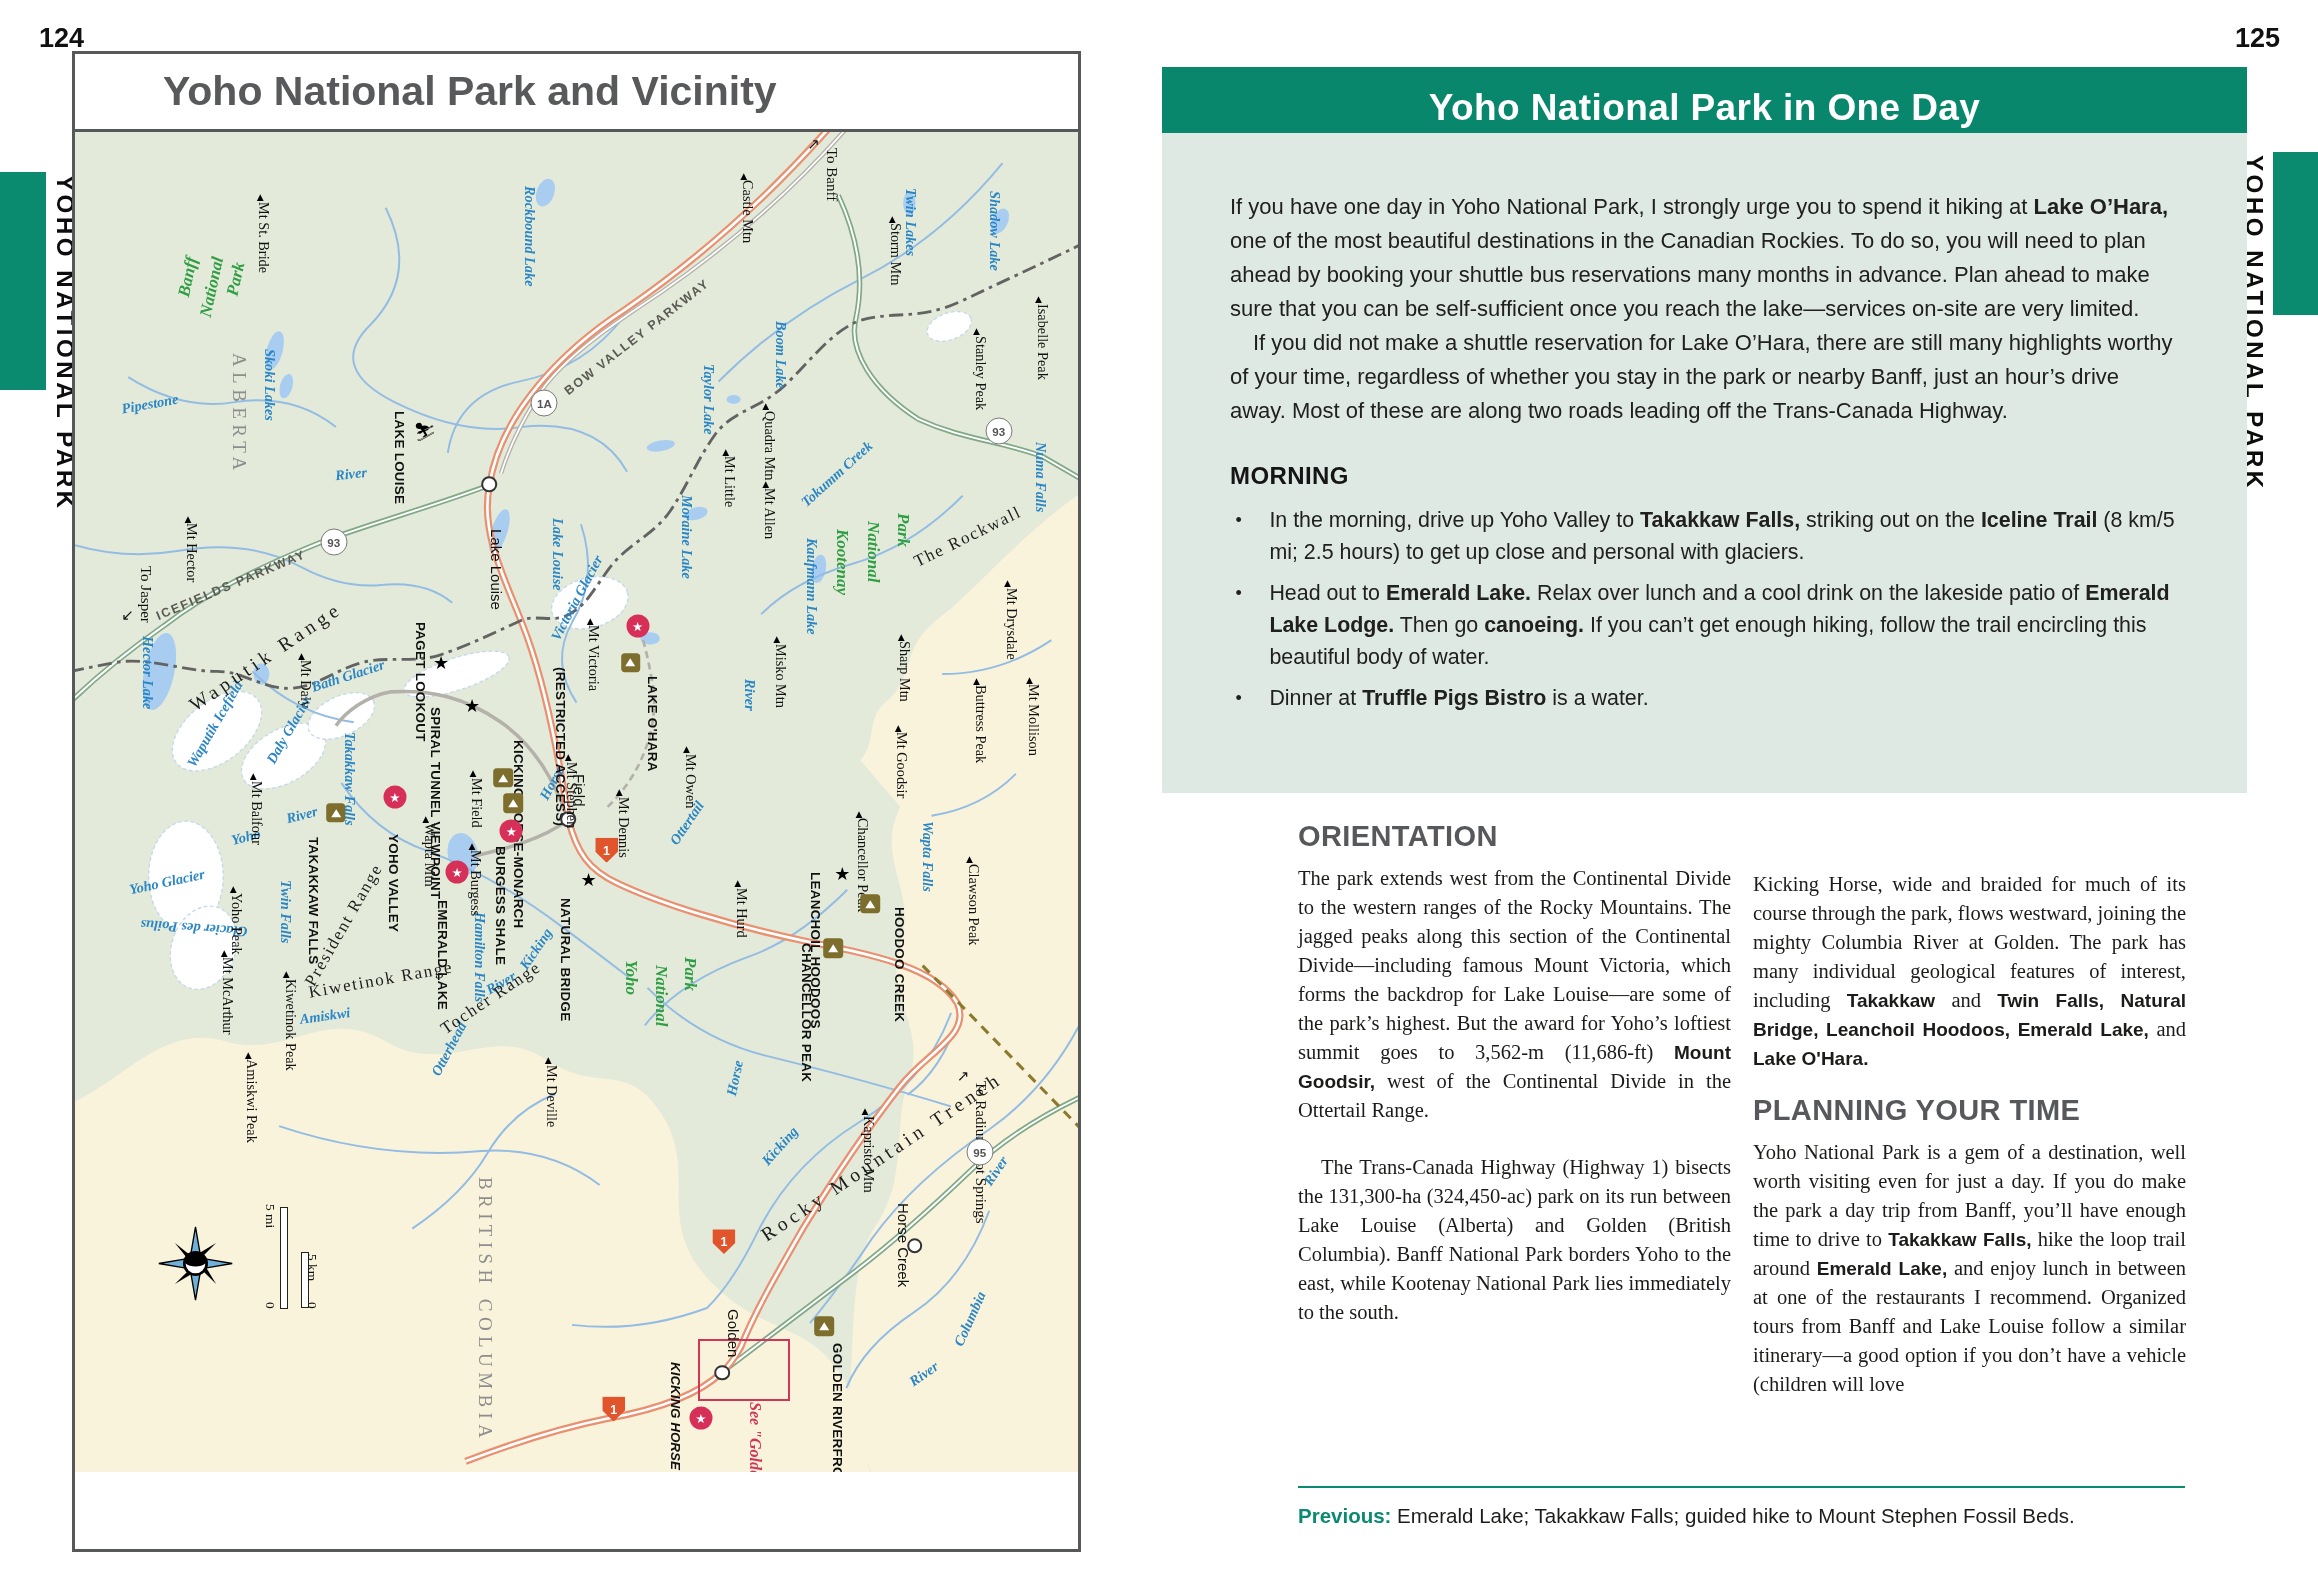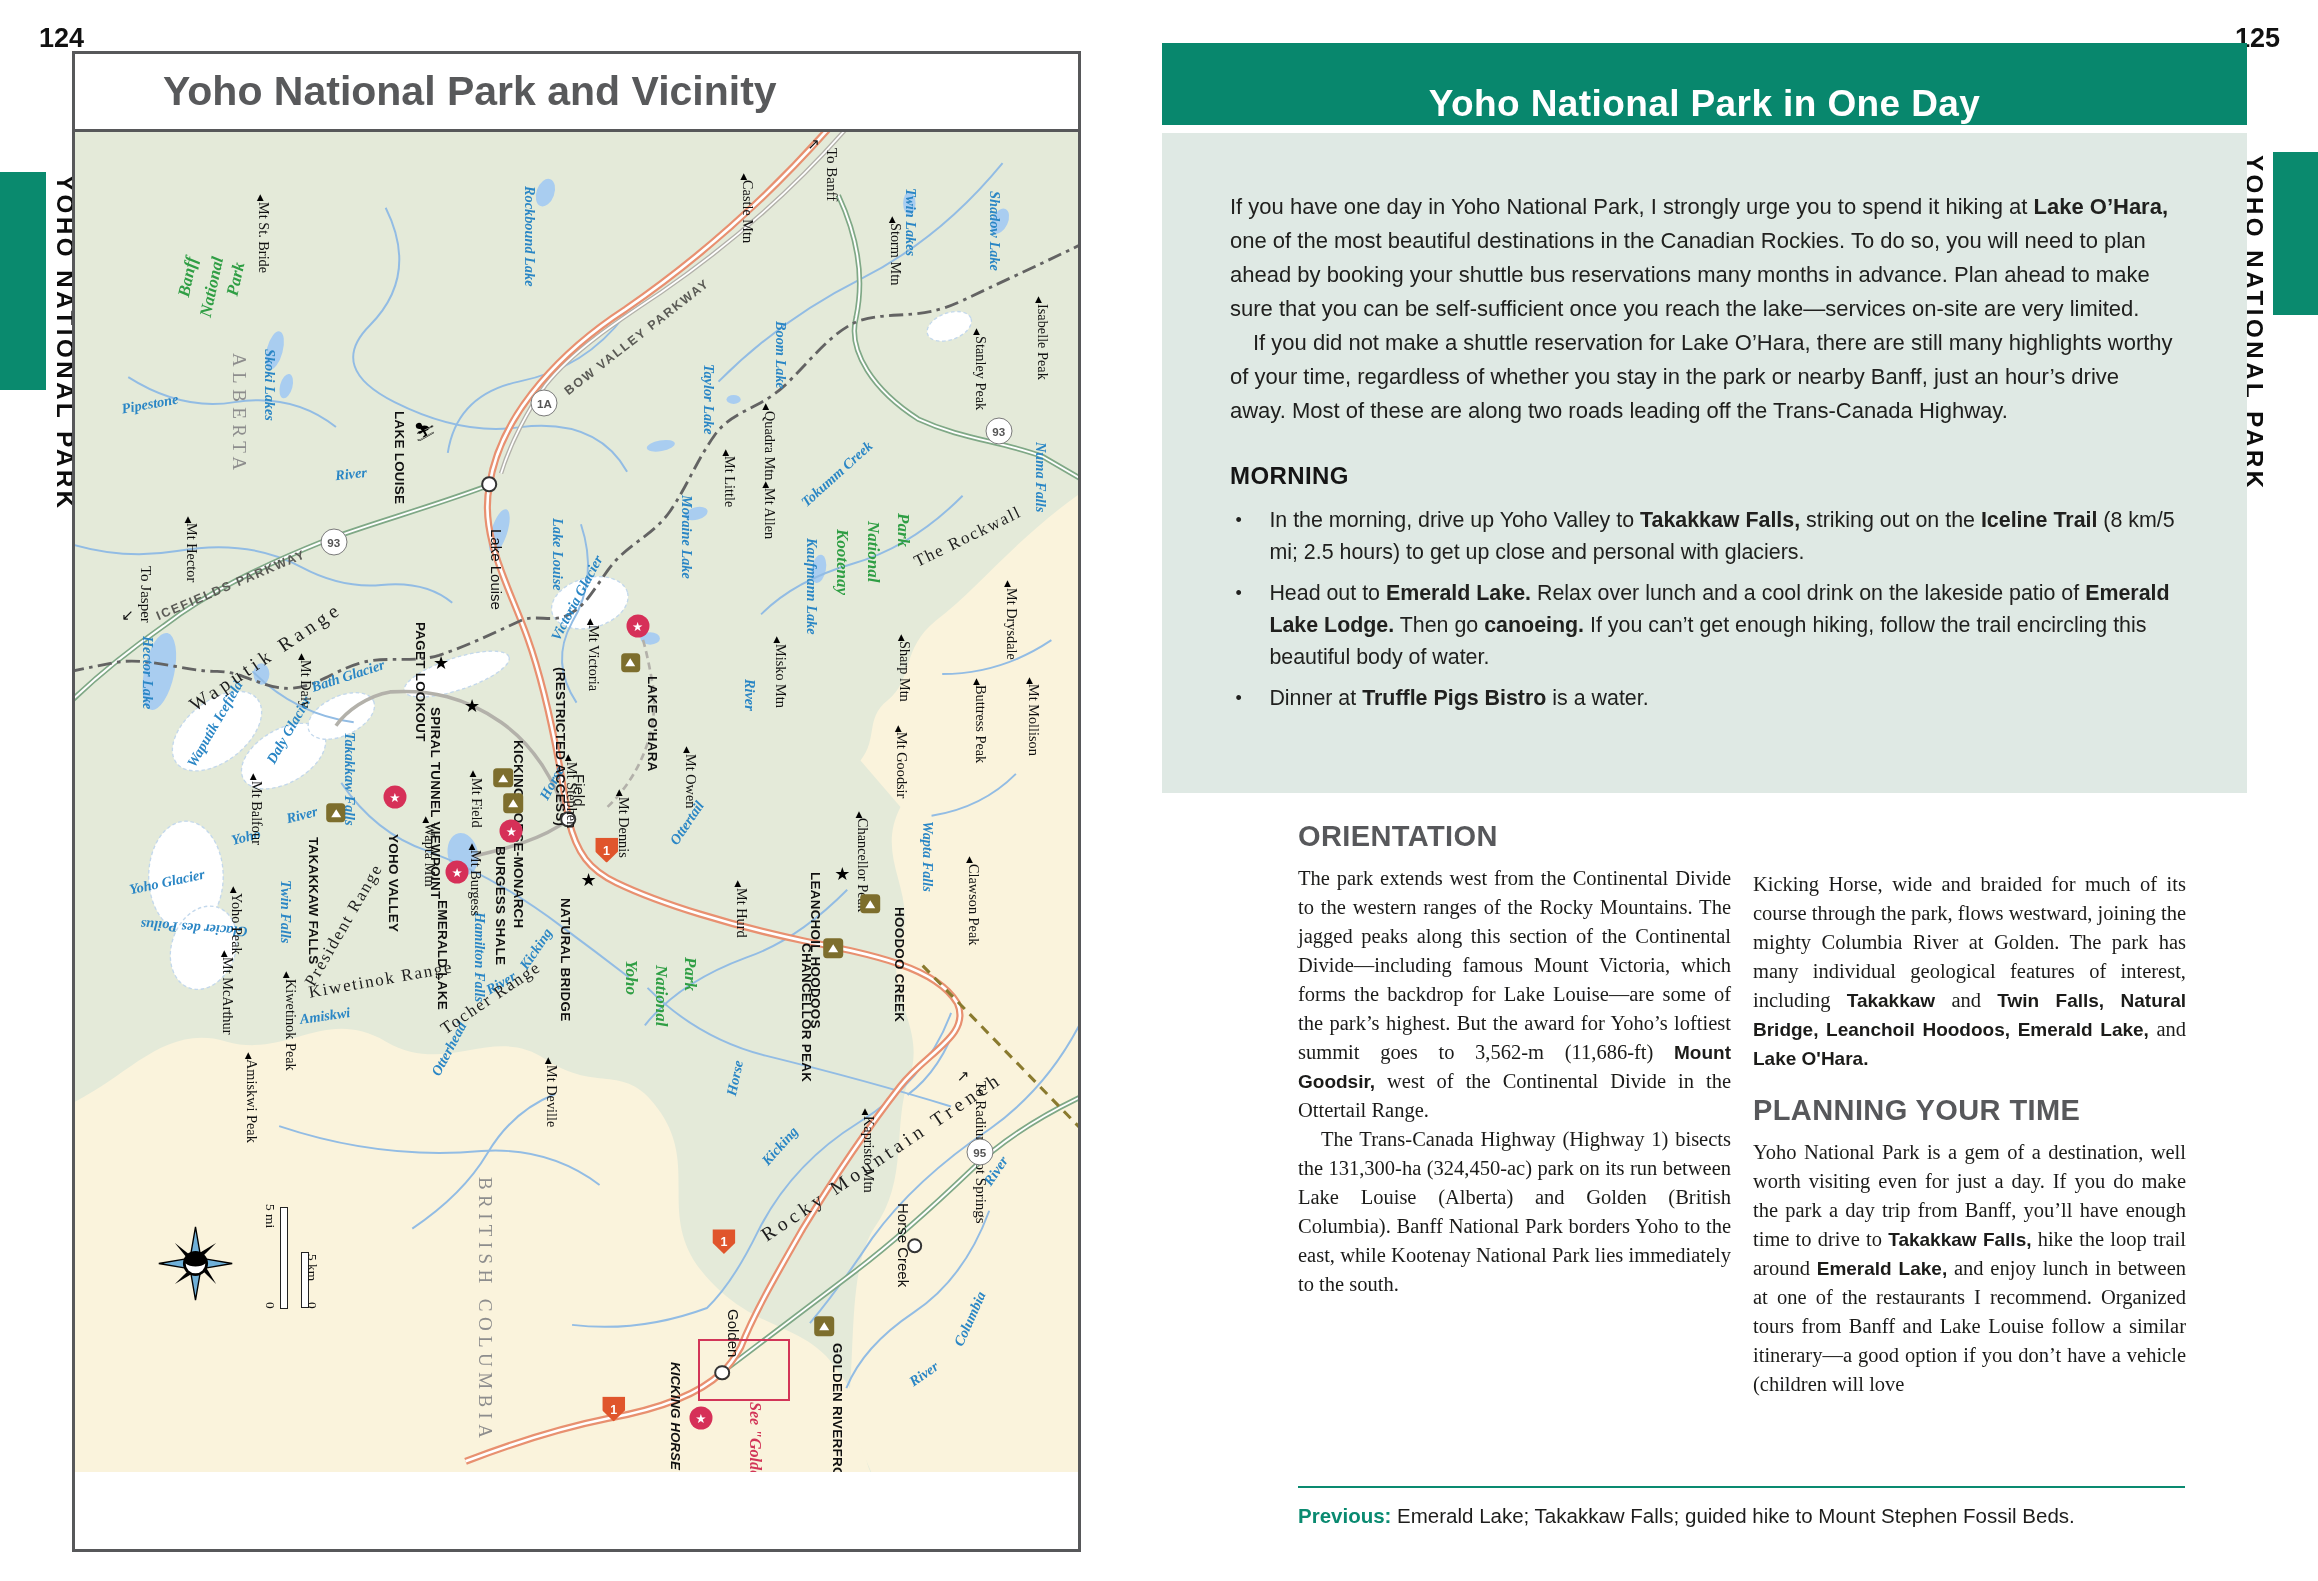--- a/index.html
+++ b/index.html
@@ -49,35 +49,35 @@
             justify-content:center;transform:translate(-50%,-50%);}
   .shield-t{width:23px;height:25px;background:#e0552c;color:#fff;font:bold 12.5px "Liberation Sans",sans-serif;
             clip-path:polygon(0 0,100% 0,100% 55%,50% 100%,0 55%);display:flex;align-items:center;
             justify-content:center;transform:translate(-50%,-50%);}
   .towndot{width:11.6px;height:11.6px;border-radius:50%;background:#fff;border:2.2px solid #333;
            transform:translate(-50%,-50%);}
   #inset-rect{border:2.7px solid #d23558;}
   .scalebar{background:#fff;border:1.3px solid #222;width:6.2px;}
   .sc-label{font:13.4px "Liberation Serif",serif;color:#111;}
   
-  #rp-header{left:1162px;top:43px;width:1085px;height:82px;background:#08876d;
-             display:flex;align-items:flex-end;justify-content:center;}
+  #rp-header{left:1162px;top:67px;width:1085px;height:82px;background:#08876d;
+             display:flex;align-items:center;justify-content:center;}
   #rp-title{color:#fff;font-size:37px;font-weight:bold;letter-spacing:0.4px;}
   #rp-box{left:1162px;top:133px;width:1085px;height:660px;background:#dfe9e4;
           box-sizing:border-box;padding:57px 68px 0;}
   #rp-box p{margin:0;font-size:22px;line-height:34px;color:#20201e;}
   #rp-box p.ind{text-indent:23px;}
   #rp-box .b, .kw{font-weight:bold;}
   .bxh{font-size:24px;font-weight:bold;color:#151515;letter-spacing:0.4px;margin:34px 0 14.3px;}
   .bullet{display:flex;font-size:21.4px;line-height:32px;color:#20201e;margin:0 0 9px;}
   .bullet .mark{width:34px;flex:none;padding-left:5.4px;font-size:18px;}
   .col{position:absolute;width:433px;font:20.5px/29px "Liberation Serif",serif;
        text-align:justify;color:#1b1b19;}
   .col p{margin:0;}
-  .col p.ind{text-indent:23px;}
+  .col p.ind{text-indent:23px;margin-top:28px;}
   .col .b{font-family:"Liberation Sans",sans-serif;font-weight:bold;font-size:19px;}
   .colh{font-family:"Liberation Sans",sans-serif;font-weight:bold;font-size:29px;
         color:#57585b;letter-spacing:0.4px;margin:0 0 12.5px;text-align:left;}
   #foot-rule{left:1298px;top:1486px;width:887px;height:2.2px;background:#0a8a70;}
   #foot-cap{left:1298px;top:1504px;width:927px;font-size:20.5px;color:#1d1d1b;}
   #foot-cap .lab{color:#0a8a70;font-weight:bold;}
 </style>
 </head>
 <body>
 

